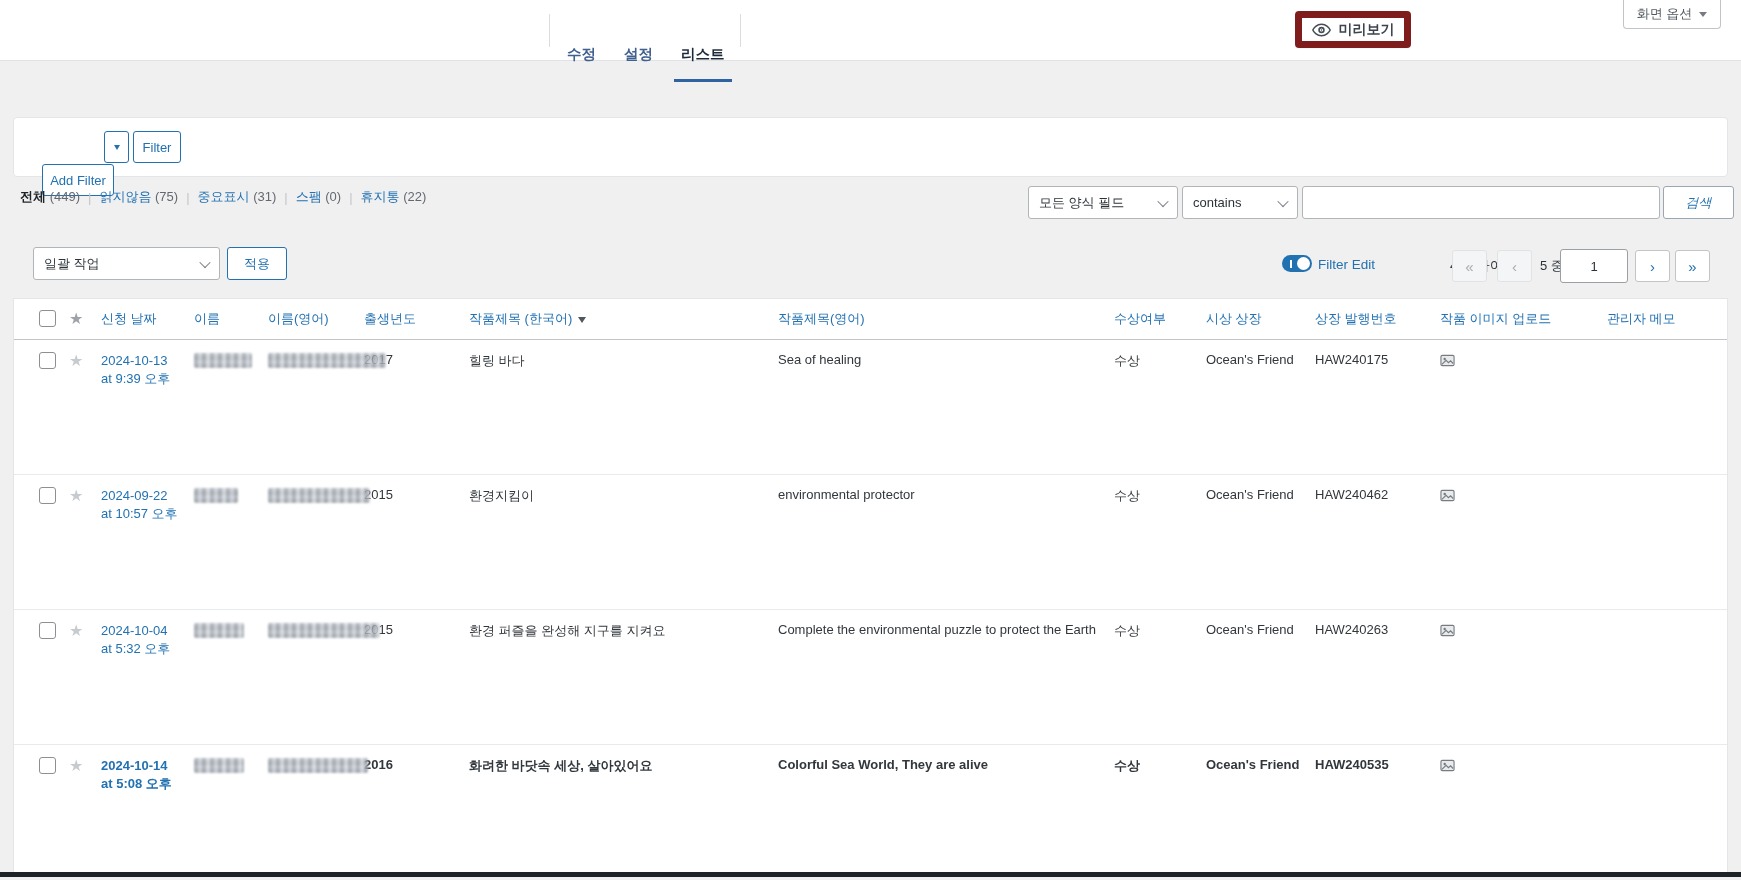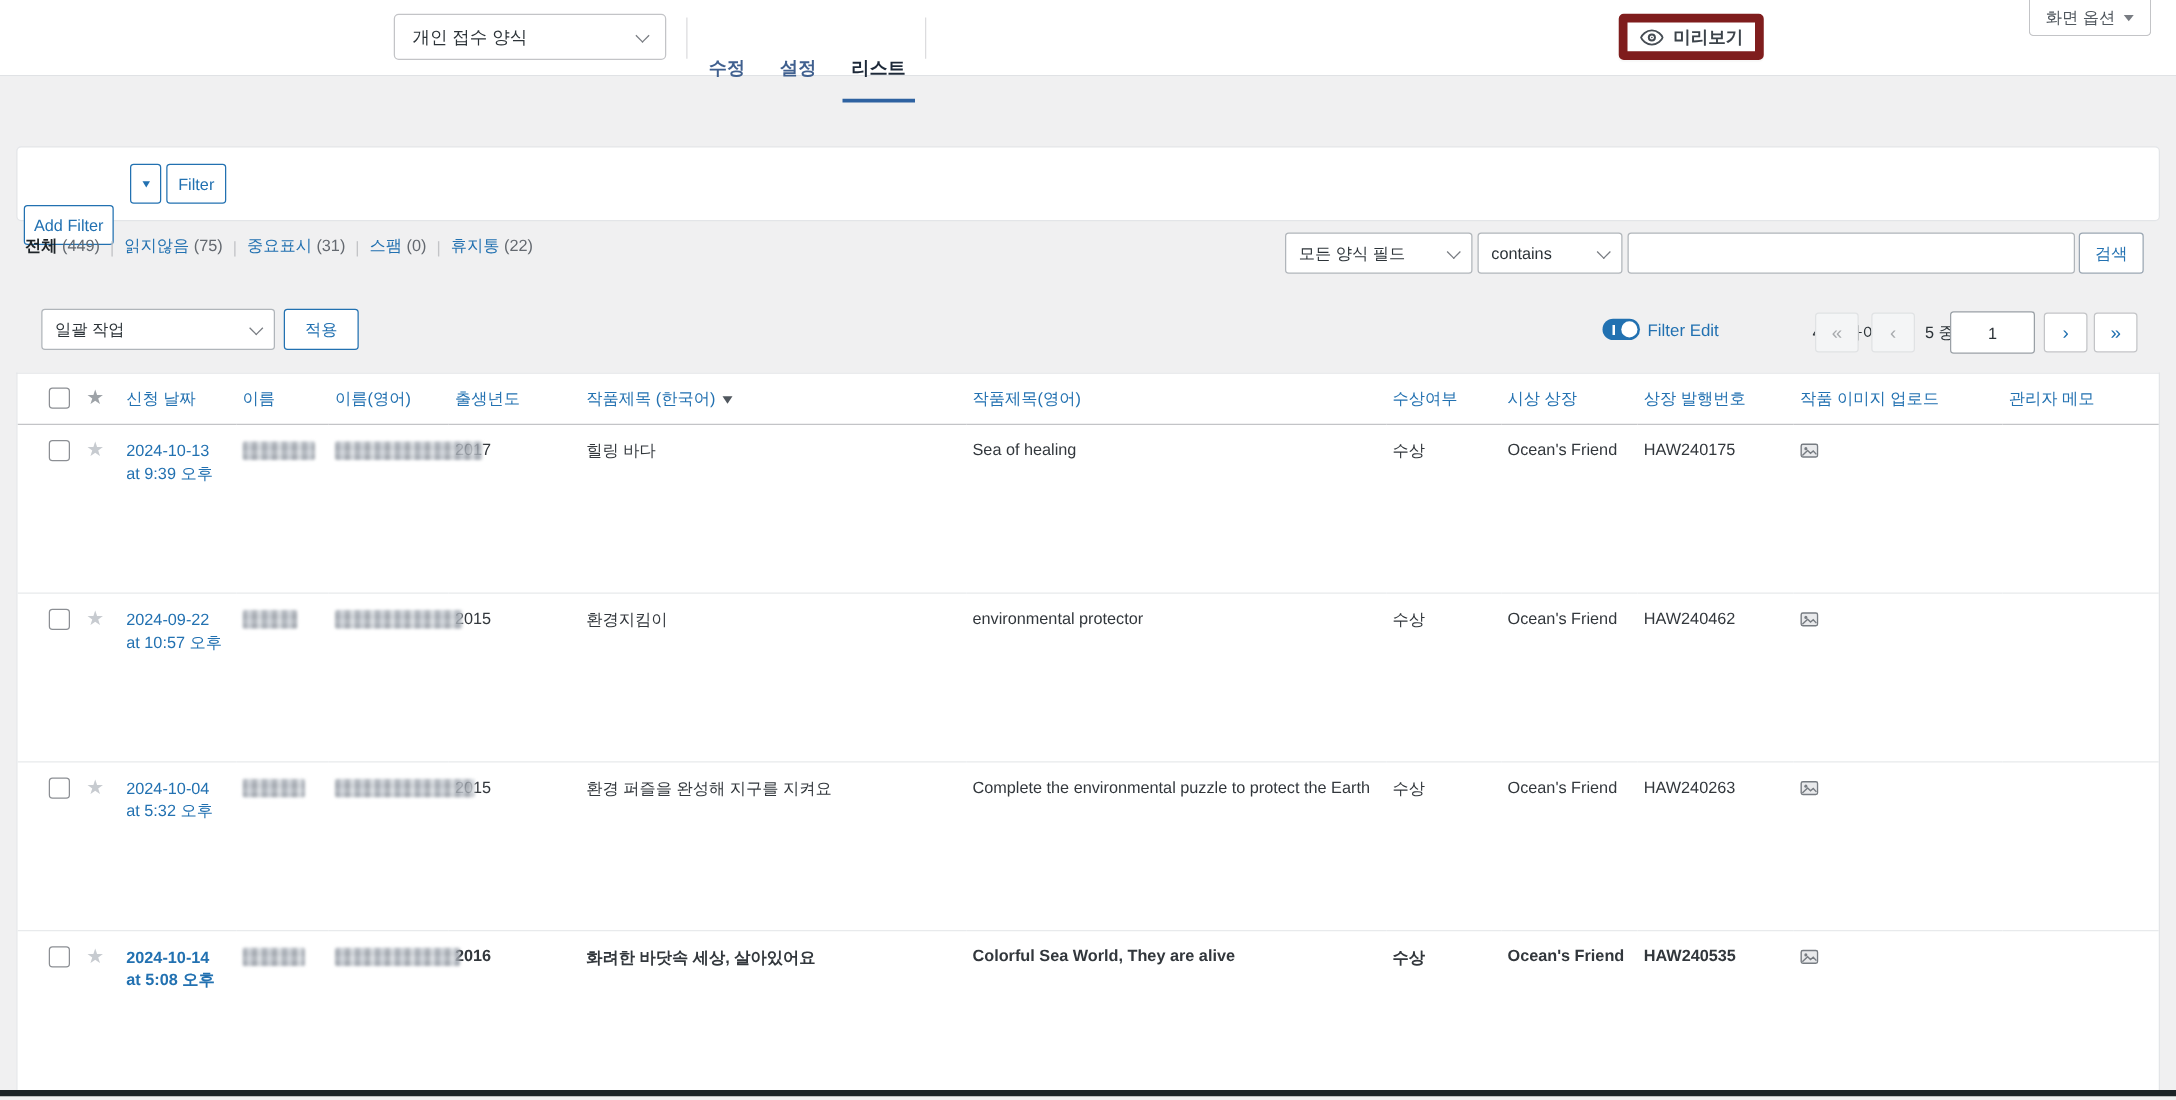--- a/index.html
+++ b/index.html
@@ -37,41 +37,41 @@
     display:flex; align-items:center; justify-content:center; gap:7px;
     font-size:13px; color:#50575e; cursor:pointer;
   }
   .tri-down { width:0; height:0; border-left:4px solid transparent; border-right:4px solid transparent; border-top:5px solid #787c82; }
   
   .filter-panel { position:absolute; left:13px; top:117px; width:1715px; height:60px; background:#fff; border:1px solid #e3e5e8; border-radius:4px; }
   .btn-blue {
     height:32px; background:#fff; border:1px solid #2271b1; border-radius:3px;
     color:#2271b1; font-size:13px; display:flex; align-items:center; justify-content:center; cursor:pointer;
   }
-  .add-filter { position:absolute; left:5px; top:13px; width:72px;margin-top:33px; }
+  .add-filter { position:absolute; left:28px; top:13px; width:72px;margin-top:33px; }
   .add-filter-arrow { position:absolute; left:90px; top:13px; width:25px; }
   .add-filter-arrow .tri-down { border-top-color:#2271b1; border-left-width:3.5px; border-right-width:3.5px; }
   .filter-btn { position:absolute; left:119px; top:13px; width:48px; }
   
   .status-row { position:absolute; left:20px; top:188px; font-size:13px; display:flex; align-items:center; gap:8px; }
   .status-link { color:#2271b1; text-decoration:none; cursor:pointer; }
   .status-link .count { color:#646970; }
   .status-link.current { color:#1d2327; font-weight:700; cursor:default; }
   .status-link.current .count { font-weight:400; }
   .status-sep { color:#c3c4c7; }
   
   .sel {
     position:absolute; height:33px; background:#fff; border:1px solid #b0b5ba; border-radius:3px;
     display:flex; align-items:center; justify-content:space-between; padding:0 10px;
     font-size:13px; color:#2c3338; cursor:pointer;
   }
   .field-select { left:1028px; top:186px; width:150px; }
   .cond-select  { left:1182px; top:186px; width:116px; }
   .search-input { position:absolute; left:1302px; top:186px; width:358px; height:33px; border:1px solid #b0b5ba; border-radius:3px; padding:0 8px; font-size:13px; background:#fff; }
-  .search-btn { position:absolute; left:1663px; top:186px; width:52px; height:33px; border-color:#9aa6b2; }
+  .search-btn { position:absolute; left:1663px; top:186px; width:71px; height:33px; border-color:#9aa6b2;font-style:italic; }
   
   .bulk-select { left:33px; top:247px; width:187px; }
   .apply-btn { position:absolute; left:227px; top:247px; width:60px; height:33px; }
   .toggle { position:absolute; left:1282px; top:255px; width:30px; height:17px; border-radius:9px; background:#2271b1; cursor:pointer; }
   .toggle .bar { position:absolute; left:8px; top:4.5px; width:2px; height:8px; background:#fff; }
   .toggle .knob { position:absolute; right:2px; top:2px; width:13px; height:13px; border-radius:50%; background:#fff; }
   .inline-edit-label { position:absolute; left:1318px; top:257px; font-size:13.5px; color:#2271b1; cursor:pointer; }
   .item-count { position:absolute; left:1450px; top:257px; font-size:13.5px; color:#2c3338; }
   .pg-btn {
     position:absolute; top:250px; width:35px; height:32px; background:#fff; border:1px solid #c3c4c7; border-radius:3px;
@@ -102,24 +102,20 @@
     filter: blur(1.1px);
   }
   tr.unread td, tr.unread .date-link { font-weight:700; }
   .img-icon { margin-top:1px; cursor:pointer; }
   .dark-bar { position:absolute; left:0; top:872px; width:1741px; height:5px; background:#1d2327; }
 </style>
 </head>
 <body>
 
 <div class="topbar">
-  <div class="form-select">
-    <span>개인 접수 양식</span>
-    <span class="chev"></span>
-  </div>
   <div class="vdiv" style="left:549px;"></div>
   <div class="tabs">
     <div class="tab">
         <span>수정</span>
       </div>
     <div class="tab">
         <span>설정</span>
       </div>
     <div class="tab active">
         <span>리스트</span>

